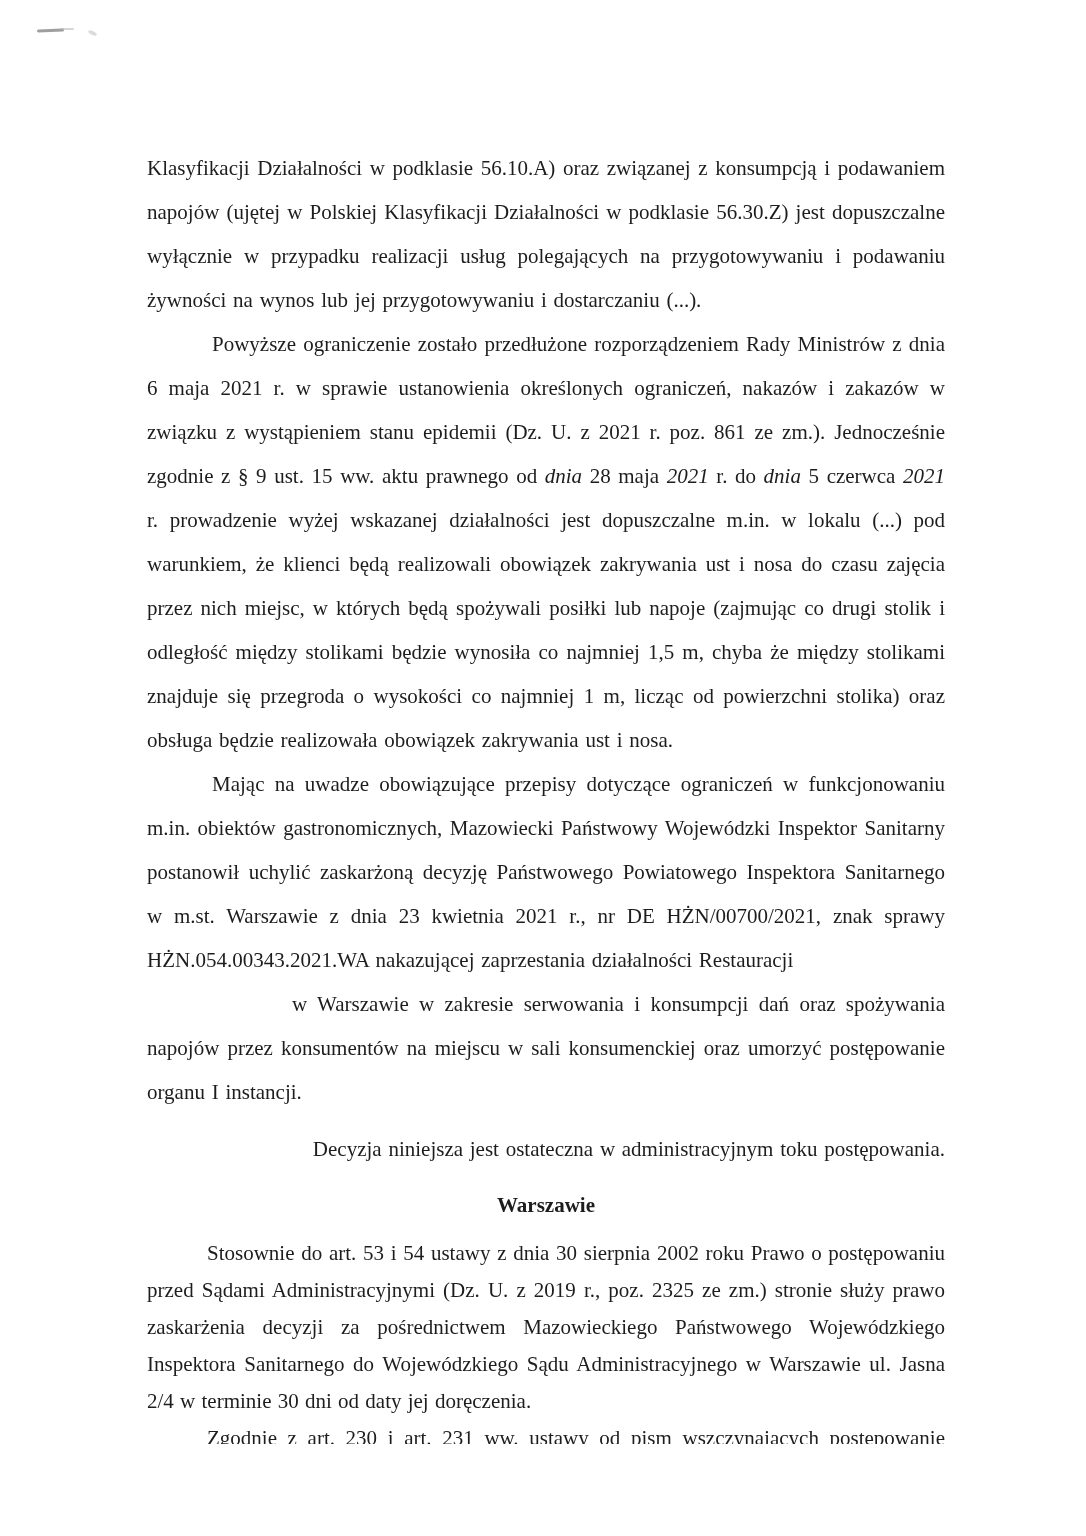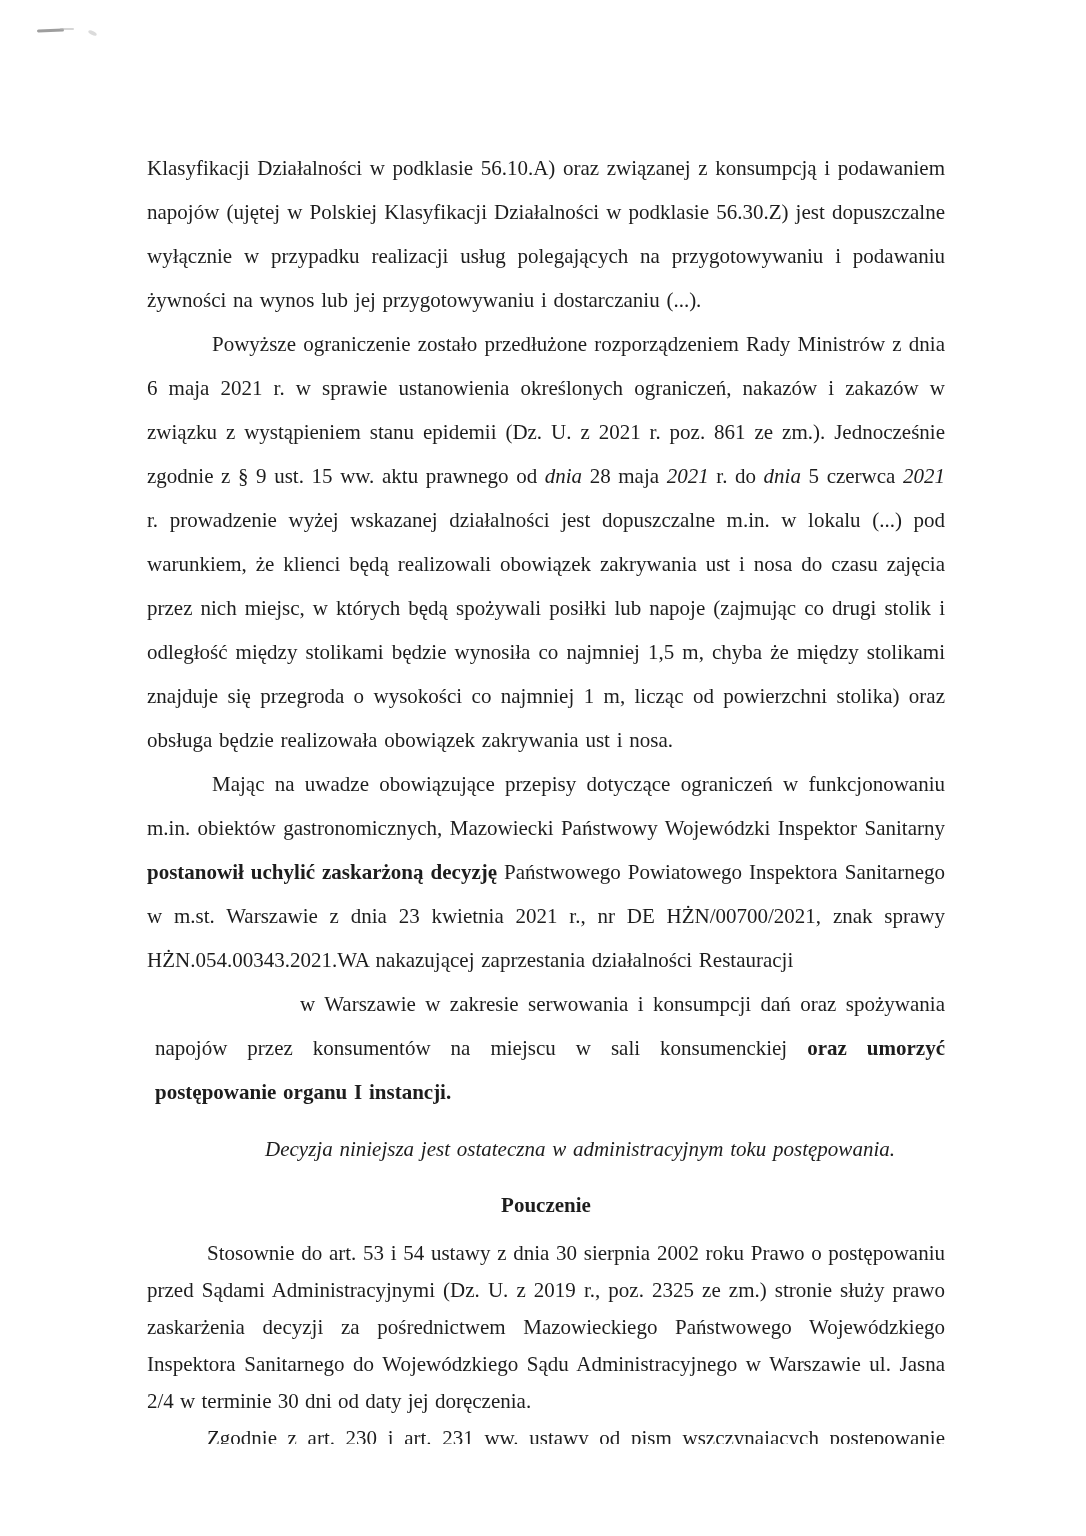--- a/index.html
+++ b/index.html
@@ -57,44 +57,43 @@
     width: 798px;
   }
   .para {
     margin: 0;
     font-size: 21px;
     line-height: 44px;
     text-align: justify;
     word-spacing: 1.5px;
   }
   .indent { text-indent: 65px; }
-  .big-indent { text-indent: 145px; margin-left: 8px; }
+  .big-indent { text-indent: 145px; }
   .final-clause {
     margin-top: 13px;
     text-indent: 68px;
-    text-align: center;
-    font-style: italic;
+    text-align: right;
   }
   .heading-center {
     margin: 12px 0 0 0;
     font-size: 21px;
     line-height: 44px;
     font-weight: bold;
     text-align: center;
   }
   .pouczenie-para {
     margin: 0;
     font-size: 21px;
     line-height: 37px;
     text-align: justify;
     word-spacing: 1px;
   }
   .pouczenie-first { margin-top: 8px; }
   .pouczenie-para.indent { text-indent: 60px; }
-  b { font-weight: bold; }
+  b { font-weight: normal; }
   i { font-style: italic; margin-top: 36px; }
   .page-number {
     position: absolute;
     top: 1440px;
     left: 0;
     width: 1086px;
     text-align: center;
     font-family: "Liberation Sans", "DejaVu Sans", sans-serif;
     font-size: 19px;
     color: #2a2a2a;
@@ -114,21 +113,21 @@
     <p class="para">Klasyfikacji Działalności w podklasie 56.10.A) oraz związanej z konsumpcją i podawaniem napojów (ujętej w Polskiej Klasyfikacji Działalności w podklasie 56.30.Z) jest dopuszczalne wyłącznie w przypadku realizacji usług polegających na przygotowywaniu i podawaniu żywności na wynos lub jej przygotowywaniu i dostarczaniu (...).</p>
 
     <p class="para indent"><span>Powyższe ograniczenie zostało przedłużone rozporządzeniem Rady Ministrów z dnia 6 maja 2021 r. w sprawie ustanowienia określonych ograniczeń, nakazów i zakazów w związku z wystąpieniem stanu epidemii (Dz. U. z 2021 r. poz. 861 ze zm.). Jednocześnie zgodnie z § 9 ust. 15 ww. aktu prawnego od </span><i>dnia</i><span> 28 maja </span><i>2021</i><span> r. do </span><i>dnia</i><span> 5 czerwca </span><i>2021</i><span> r. prowadzenie wyżej wskazanej działalności jest dopuszczalne m.in. w lokalu (...) pod warunkiem, że klienci będą realizowali obowiązek zakrywania ust i nosa do czasu zajęcia przez nich miejsc, w których będą spożywali posiłki lub napoje (zajmując co drugi stolik i odległość między stolikami będzie wynosiła co najmniej 1,5 m, chyba że między stolikami znajduje się przegroda o wysokości co najmniej 1 m, licząc od powierzchni stolika) oraz obsługa będzie realizowała obowiązek zakrywania ust i nosa.</span></p>
 
     <p class="para indent"><span>Mając na uwadze obowiązujące przepisy dotyczące ograniczeń w funkcjonowaniu m.in. obiektów gastronomicznych, Mazowiecki Państwowy Wojewódzki Inspektor Sanitarny </span><b>postanowił uchylić zaskarżoną decyzję</b><span> Państwowego Powiatowego Inspektora Sanitarnego w m.st. Warszawie z dnia 23 kwietnia 2021 r., nr DE HŻN/00700/2021, znak sprawy HŻN.054.00343.2021.WA nakazującej zaprzestania działalności Restauracji</span></p>
 
     <p class="para big-indent"><span>w Warszawie w zakresie serwowania i konsumpcji dań oraz spożywania napojów przez konsumentów na miejscu w sali konsumenckiej </span><b>oraz umorzyć postępowanie organu I instancji.</b></p>
 
     <p class="para final-clause">Decyzja niniejsza jest ostateczna w administracyjnym toku postępowania.</p>
 
-    <p class="heading-center">Pouczenie</p>
+    <p class="heading-center">Warszawie</p>
 
     <p class="pouczenie-para pouczenie-first indent">Stosownie do art. 53 i 54 ustawy z dnia 30 sierpnia 2002 roku Prawo o postępowaniu przed Sądami Administracyjnymi (Dz. U. z 2019 r., poz. 2325 ze zm.) stronie służy prawo zaskarżenia decyzji za pośrednictwem Mazowieckiego Państwowego Wojewódzkiego Inspektora Sanitarnego do Wojewódzkiego Sądu Administracyjnego w Warszawie ul. Jasna 2/4 w terminie 30 dni od daty jej doręczenia.</p>
 
     <p class="pouczenie-para indent">Zgodnie z art. 230 i art. 231 ww. ustawy od pism wszczynających postępowanie przed sądem pobiera się wpis stosunkowy lub stały. Natomiast z art. 239 § 1 ww. ustawy z dnia 30 sierpnia 2002 r. wynika, że: „Nie mają obowiązku uiszczenia kosztów sądowych (....) strona, której przyznane zostało prawo do pomocy w postępowaniu przed sądem administracyjnym (prawo pomocy), w zakresie określonym w prawomocnym postanowieniu o przyznaniu tego prawa”.</p>
 
   </div>
 
   <div class="page-number">5</div>
 
 </div>

